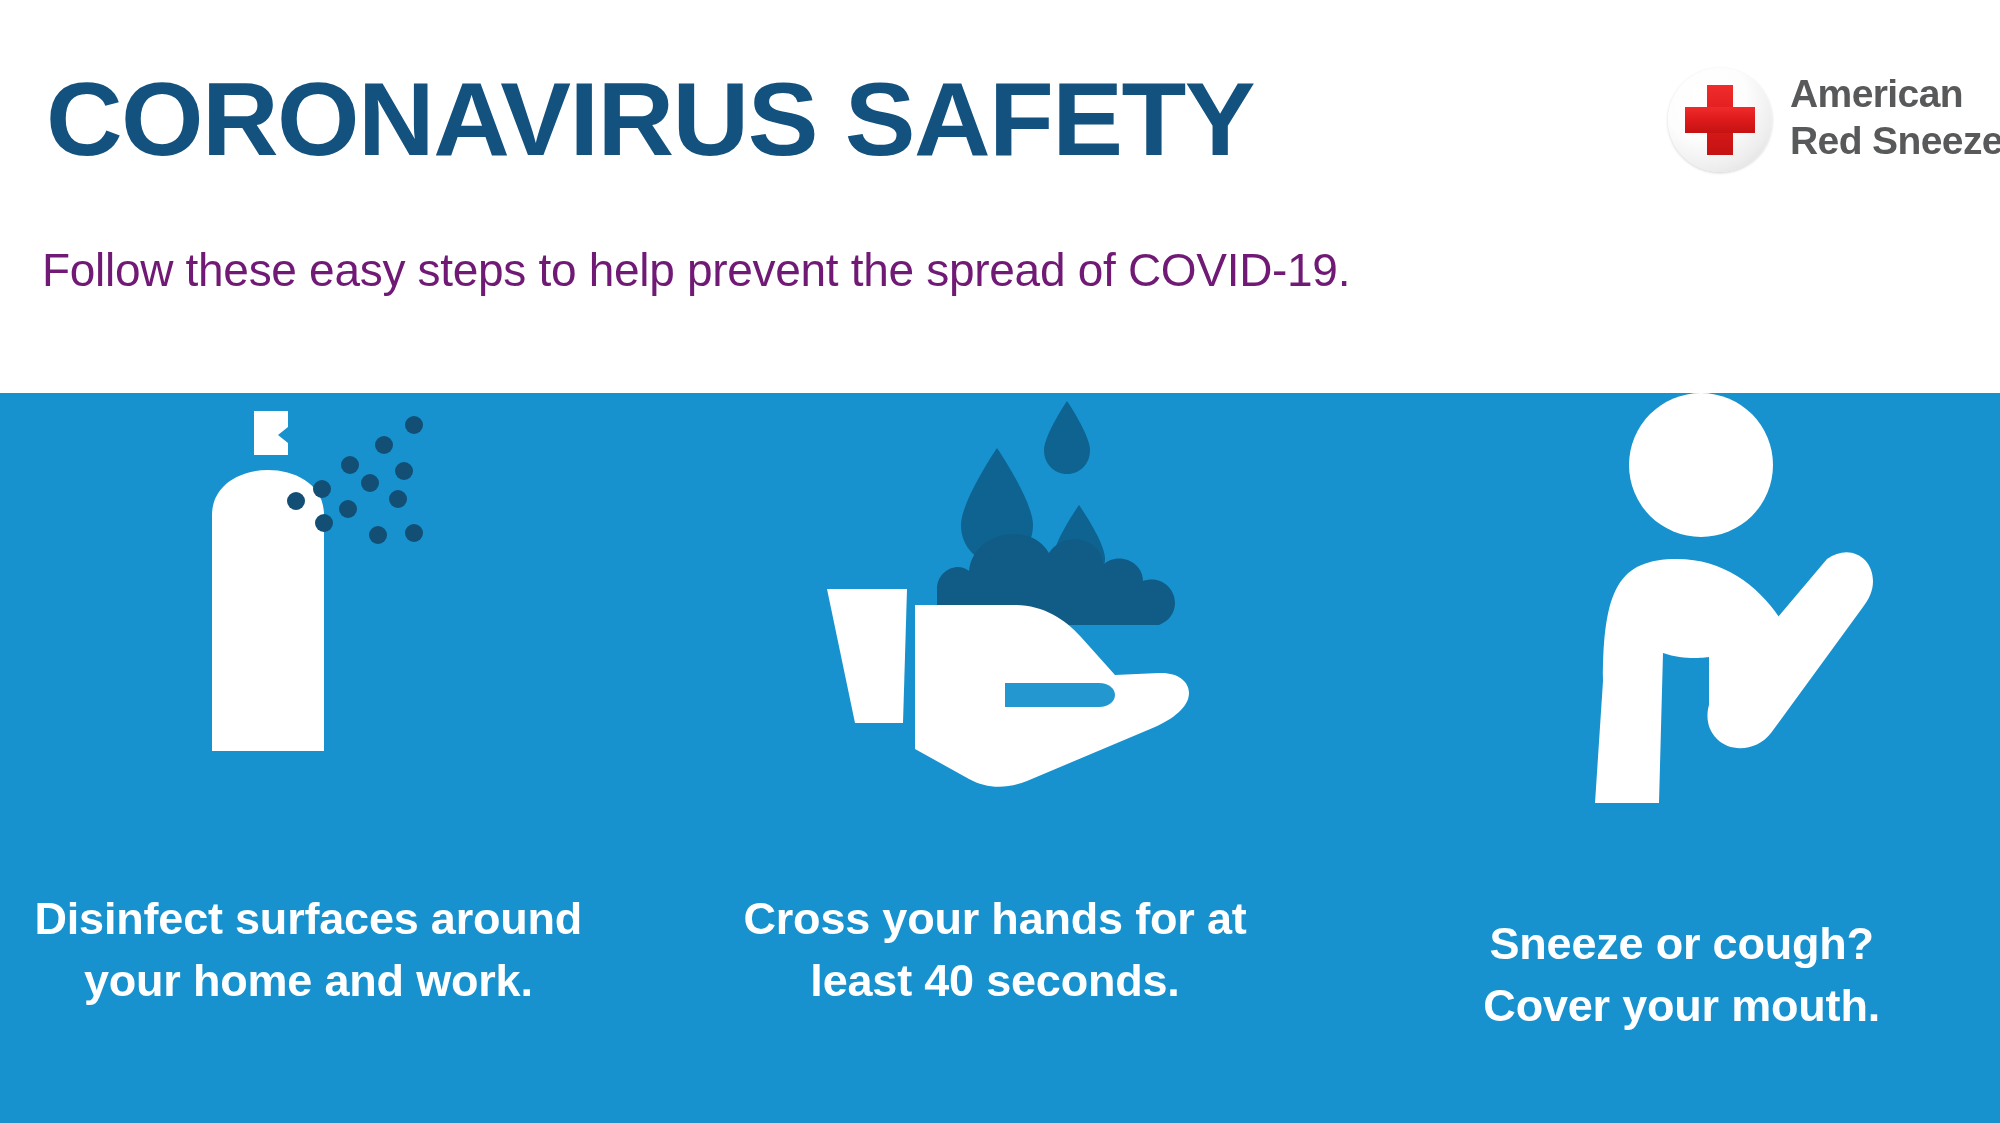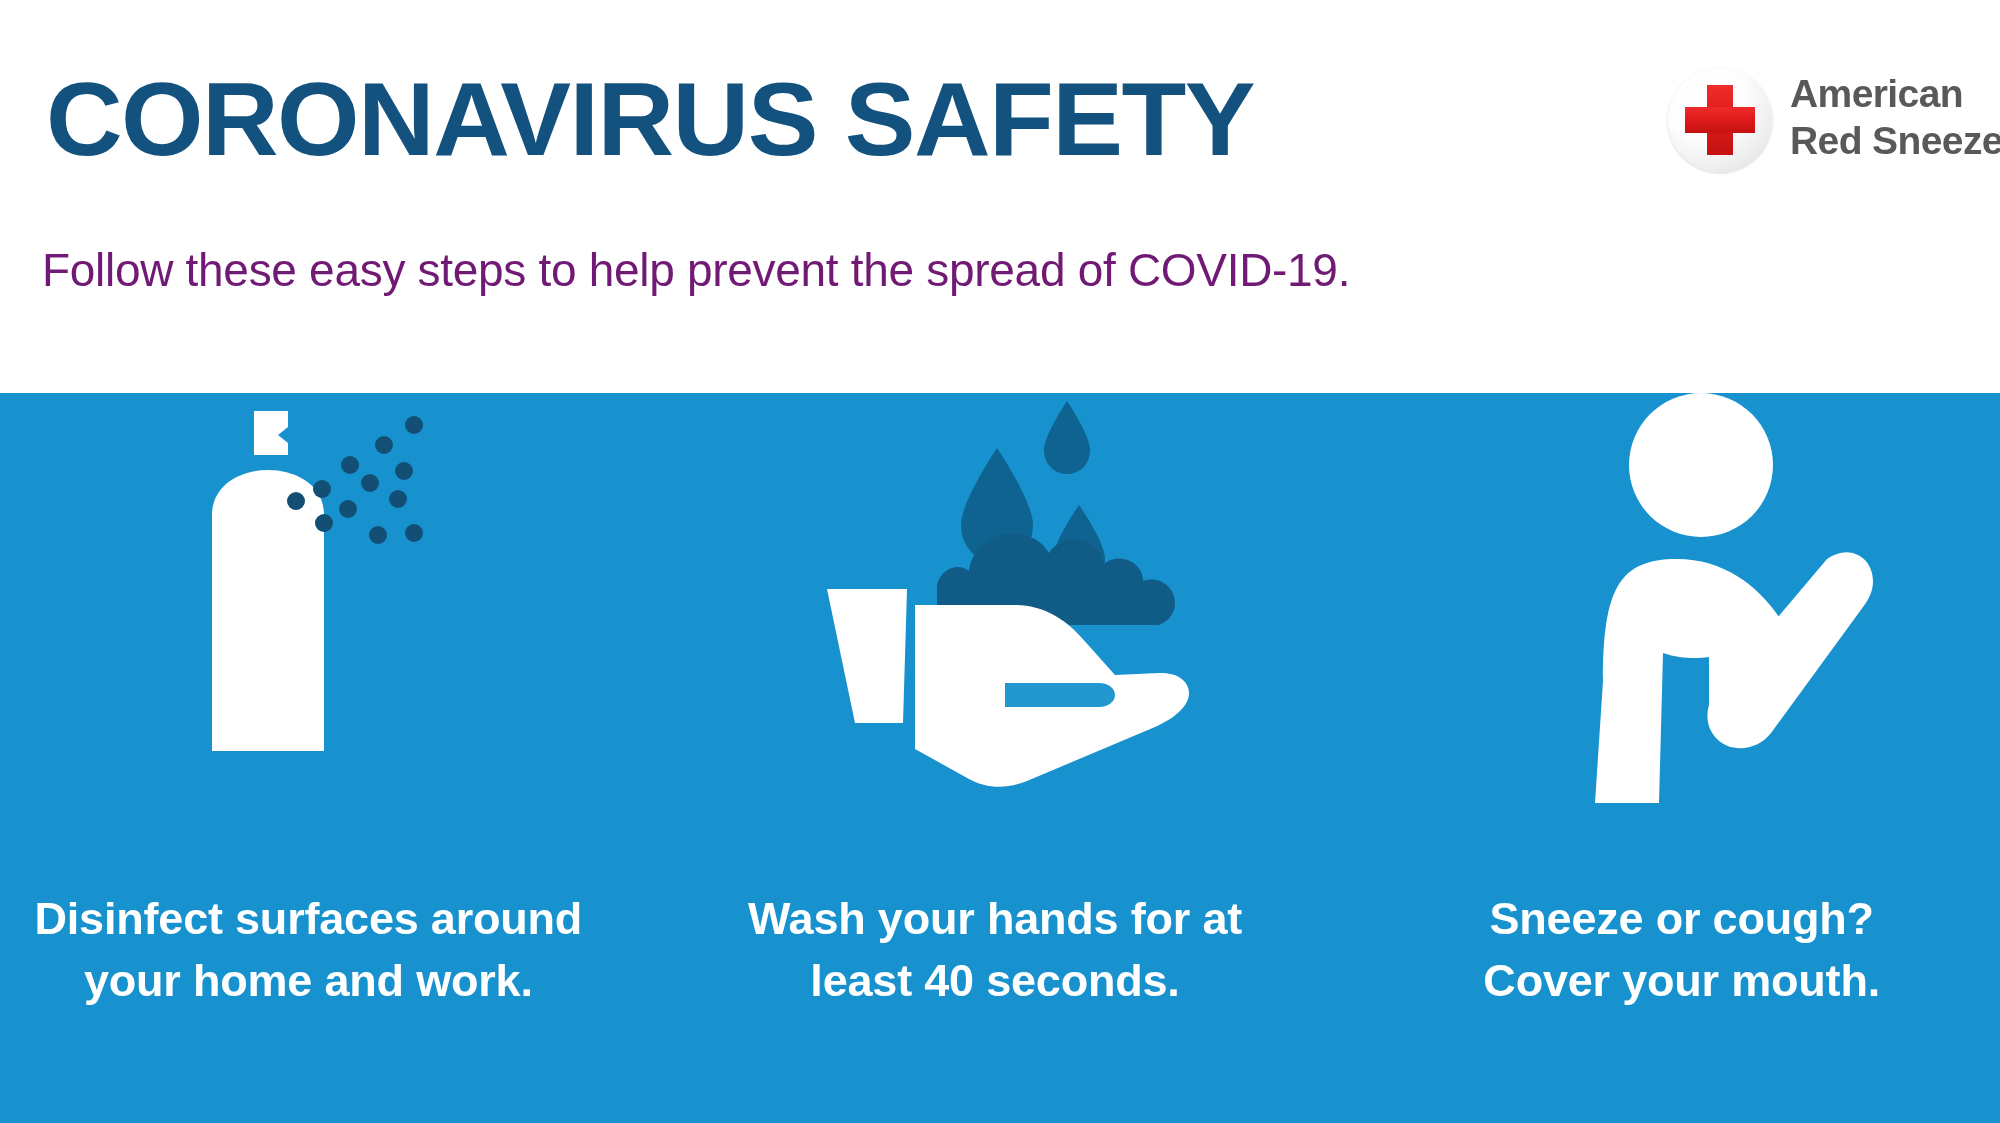--- a/index.html
+++ b/index.html
@@ -118,21 +118,21 @@
     line-height:62px;
     letter-spacing:-0.2px;
     padding:0 30px;
   }
   .col-1 .icon-wrap svg { position:absolute; left:192px; top:0px; }
   .col-2 .icon-wrap svg { position:absolute; left:152px; top:0px; }
   .col-3 .icon-wrap svg { position:absolute; left:262px; top:0px; }
 
   .col-1 .caption { padding-left:20px; padding-right:70px; }
   .col-2 .caption { padding-left:40px; padding-right:50px; }
-  .col-3 .caption { padding-left:60px; padding-right:30px; }
+  .col-3 .caption { padding-left:60px; padding-right:30px;margin-top:25px; }
 </style>
 </head>
 <body>
 
 <div class="poster">
 
   <div class="header">
     <div class="title">CORONAVIRUS SAFETY</div>
     <div class="subtitle">Follow these easy steps to help prevent the spread of COVID-19.</div>
 
@@ -209,21 +209,21 @@
                      c18 -1 30 8 30 20
                      c0 14 -16 26 -34 34
                      l-128 54
                      c-20 8 -40 8 -58 -2
                      l-54 -30 Z" fill="#ffffff"></path>
 
             <path d="M186 290 L280 290 c10 0 16 6 16 12 c0 6 -6 12 -16 12 L186 314 Z" fill="#1792CE" opacity="0.95"></path>
           </svg>
         </div>
         <div class="caption">
-          <div>Wash your hands for at</div>
+          <div>Cross your hands for at</div>
           <div>least 40 seconds.</div>
         </div>
       </div>
 
       <div class="col col-3">
         <div class="icon-wrap">
           <svg width="300" height="420" viewBox="0 0 300 420">
 
             <circle cx="106" cy="72" r="72" fill="#ffffff"></circle>
 

